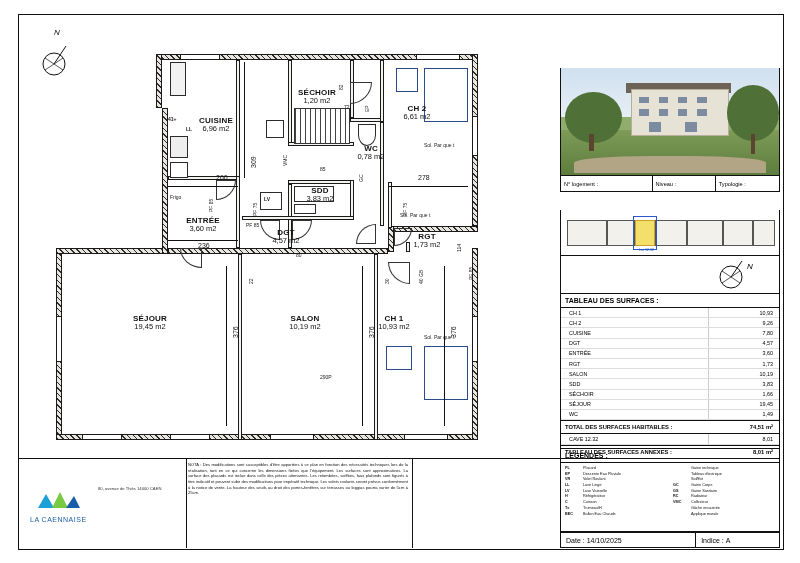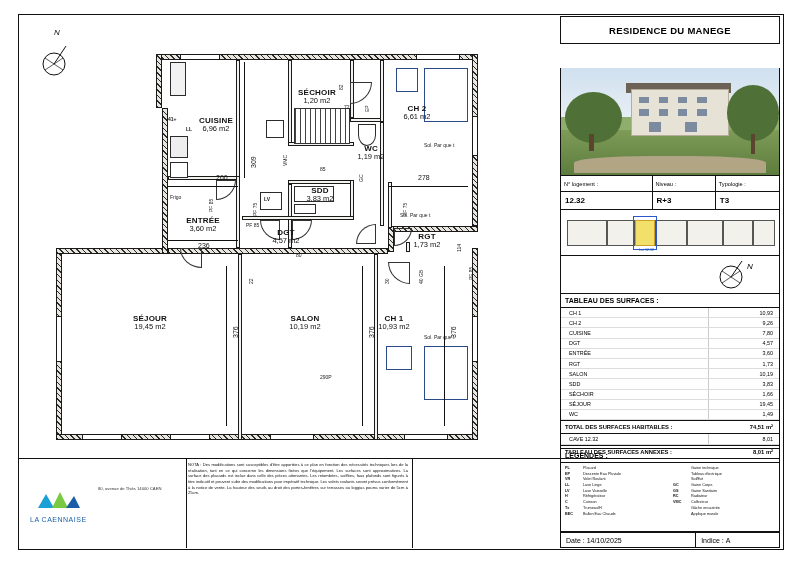--- a/index.html
+++ b/index.html
@@ -189,21 +189,21 @@
     <div class="roomlabel" style="left:262px;top:72px;width:70px;">
       <div class="nm">SÉCHOIR</div>
       <div class="ar">1,20 m2</div>
     </div>
     <div class="roomlabel" style="left:370px;top:88px;width:54px;">
       <div class="nm">CH 2</div>
       <div class="ar">6,61 m2</div>
     </div>
     <div class="roomlabel" style="left:328px;top:128px;width:46px;">
       <div class="nm">WC</div>
-      <div class="ar">1,19 m2</div>
+      <div class="ar">0,78 m2</div>
     </div>
     <div class="roomlabel" style="left:272px;top:170px;width:56px;">
       <div class="nm">SDD</div>
       <div class="ar">3,83 m2</div>
     </div>
     <div class="roomlabel" style="left:152px;top:200px;width:62px;">
       <div class="nm">ENTRÉE</div>
       <div class="ar">3,60 m2</div>
     </div>
     <div class="roomlabel" style="left:238px;top:212px;width:56px;">
@@ -277,21 +277,20 @@
       </svg>
     </div>
     <div class="logoTxt">LA CAENNAISE</div>
     <div class="cityTxt">80, avenue de Thiès
 14000 CAEN</div>
   </div>
 
   <div class="noteBox">NOTA : Des modifications sont susceptibles d'être apportées à ce plan en fonction des nécessités techniques lors de la réalisation, tant en ce qui concerne les dimensions fixées que l'équipement. Les surfaces sont approximatives. La surface des placards est inclue dans celle des pièces attenantes. Les retombées, soiffites, faux plafonds sont figurés à titre indicatif et peuvent subir des modifications pour impératif technique. Les volets roulants seront prévus conformément à la notice de vente. La hauteur des seuils au droit des portes-fenêtres sur terrasses ou loggias pourra varier de 5cm à 25cm.</div>
 
 
-  <div class="ttl">RESIDENCE DU MANEGE</div>
 
   <div class="photo">
     <div class="sky"></div>
     <div class="grass"></div>
     <div class="roof"></div>
     <div class="bld">
       <div class="win" style="left:8%;top:14%;width:10%;height:14%;"></div>
       <div class="win" style="left:28%;top:14%;width:10%;height:14%;"></div>
       <div class="win" style="left:48%;top:14%;width:10%;height:14%;"></div>
       <div class="win" style="left:68%;top:14%;width:10%;height:14%;"></div>
@@ -307,25 +306,20 @@
     <div class="tree" style="left:76%;top:16%;width:24%;height:52%;"></div>
     <div class="trunk" style="left:87%;top:62%;width:2%;height:18%;"></div>
     <div class="path"></div>
   </div>
 
   <div class="lotrow">
     <div style="width:42%;">N° logement :</div>
     <div style="width:29%;">Niveau :</div>
     <div style="width:29%;">Typologie :</div>
   </div>
-  <div class="lotval">
-    <div style="width:42%;">12.32</div>
-    <div style="width:29%;">R+3</div>
-    <div style="width:29%;">T3</div>
-  </div>
 
   <div class="keyplan">
     <div class="kpUnit" style="left:6px;top:10px;width:40px;height:26px;"></div>
     <div class="kpUnit" style="left:46px;top:10px;width:28px;height:26px;"></div>
     <div class="kpHi" style="left:74px;top:10px;width:20px;height:26px;"></div>
     <div class="kpUnit" style="left:94px;top:10px;width:32px;height:26px;"></div>
     <div class="kpUnit" style="left:126px;top:10px;width:36px;height:26px;"></div>
     <div class="kpUnit" style="left:162px;top:10px;width:30px;height:26px;"></div>
     <div class="kpUnit" style="left:192px;top:10px;width:22px;height:26px;"></div>
     <div class="kpSel" style="left:72px;top:6px;width:24px;height:34px;"></div>

